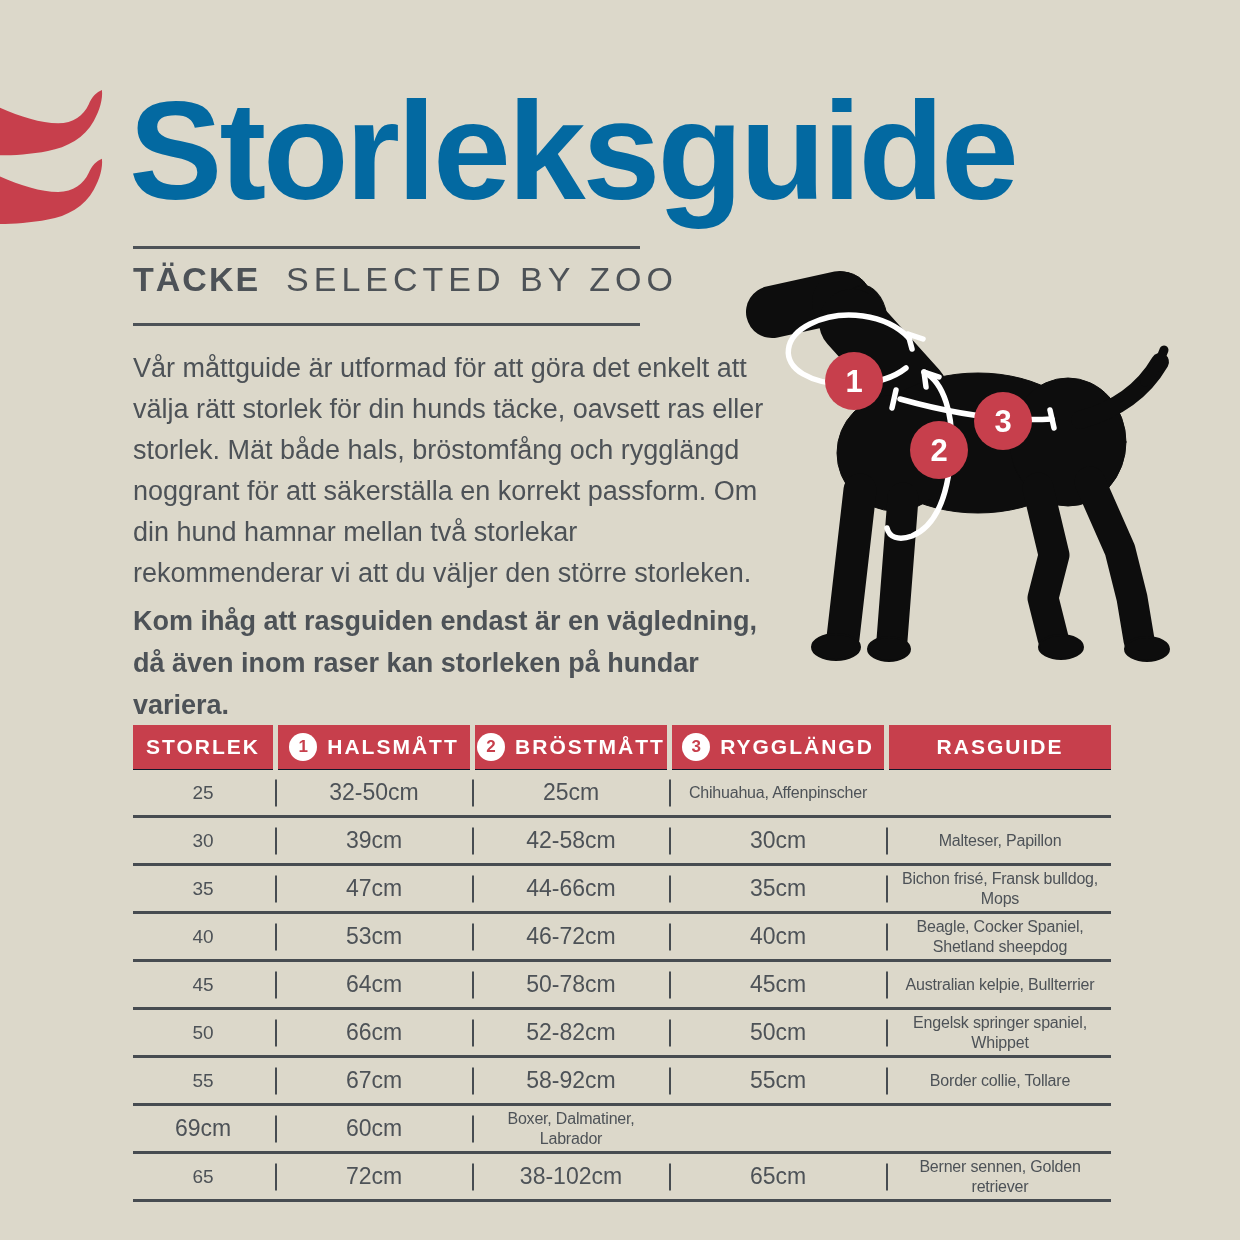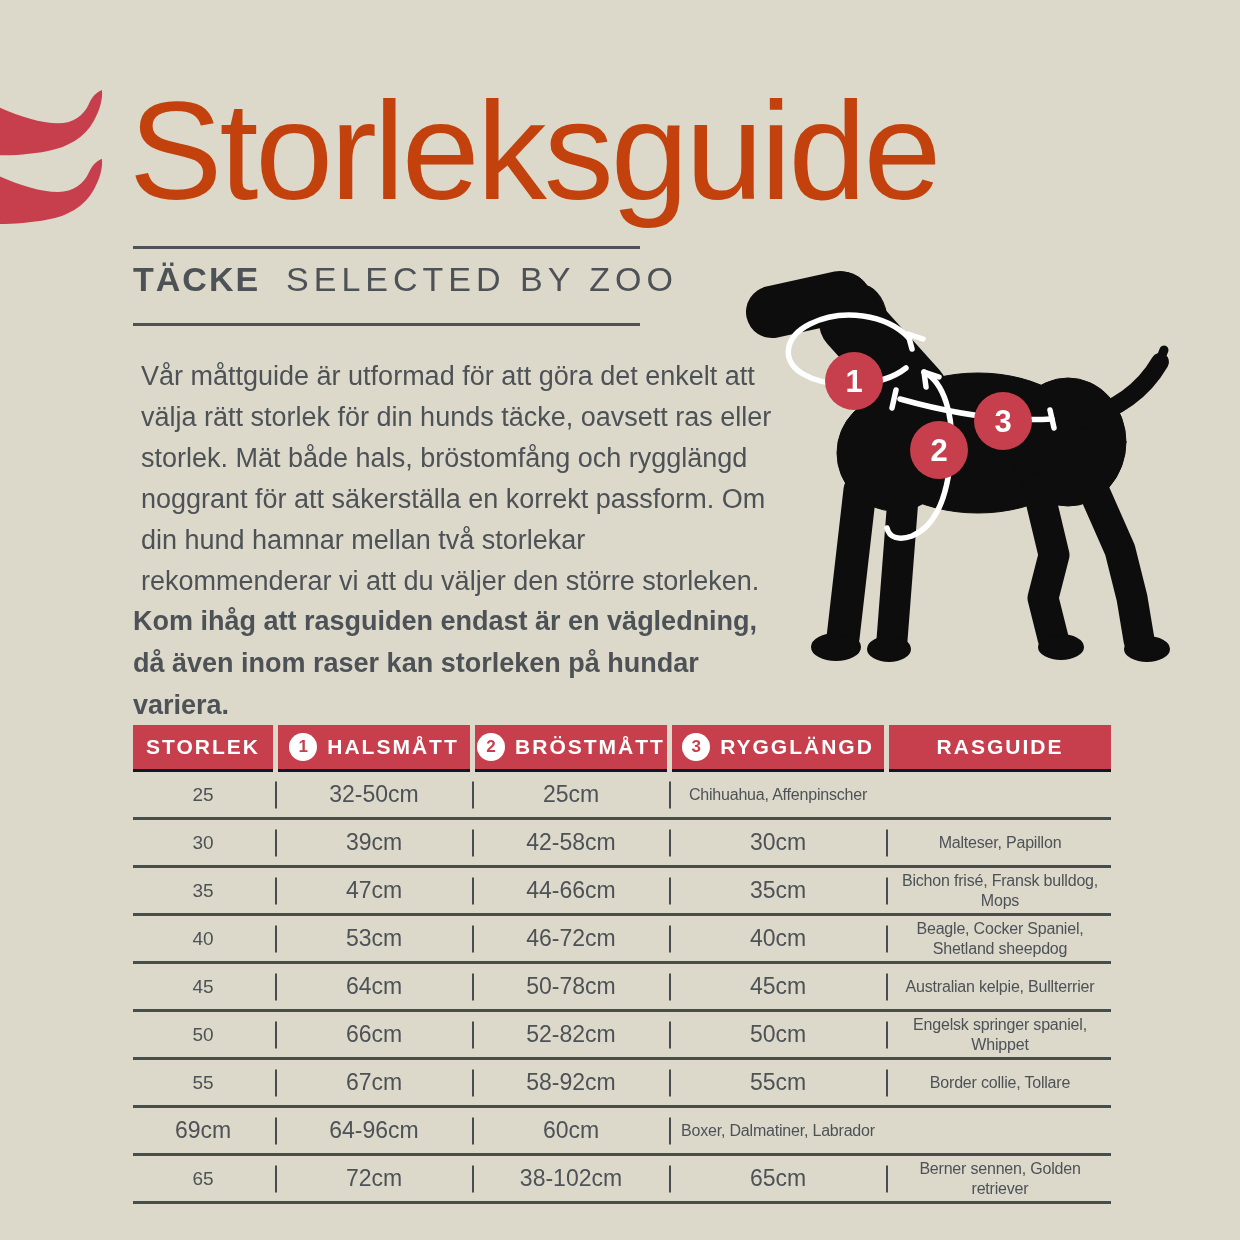--- a/index.html
+++ b/index.html
@@ -9,57 +9,57 @@
     background:#dcd8ca;
     overflow:hidden;
     font-family:"Liberation Sans", sans-serif;
     color:#4d5257;
   }
   
   .logo{position:absolute;left:0;top:90px;width:106px;height:134px;}
   
   .title{
     position:absolute;left:129px;top:70px;margin:0;
-    font-size:140px;font-weight:normal;letter-spacing:-3px;
-    color:#c2410c;white-space:nowrap;
+    font-size:140px;font-weight:bold;letter-spacing:-3px;
+    color:#0369a1;white-space:nowrap;
   }
   
   .subtitle{
     position:absolute;left:133px;top:246px;width:507px;
     border-top:3px solid #4d5257;border-bottom:3px solid #4d5257;
     padding:11px 0 24px 0;
     display:flex;align-items:center;
     white-space:nowrap;
   }
   .sub-brand{font-size:34px;font-weight:bold;letter-spacing:2px;}
   .sub-divider{width:2px;height:34px;background:#4d5257;margin:0 10px 0 16px;}
   .sub-rest{font-size:34px;font-weight:400;letter-spacing:5px;}
   
   .intro{
-    position:absolute;left:133px;top:348px;width:640px;margin:8px;
+    position:absolute;left:133px;top:348px;width:640px;margin:0;
     font-size:27px;line-height:41px;color:#4d5257;
   }
   .note{
     position:absolute;left:133px;top:600px;width:660px;margin:0;
     font-size:27px;line-height:42px;font-weight:bold;color:#4d5257;
   }
   
   .dog-wrap{position:absolute;left:740px;top:250px;width:460px;height:440px;}
   .dog-wrap svg{width:100%;height:100%;display:block;}
   
   .size-table{position:absolute;left:133px;top:725px;width:978px;}
   .thead,.trow{
     display:grid;
     grid-template-columns:140px 192px 192px 212px 222px;
     column-gap:5px;
   }
   .hcell{
     background:#c73f4c;color:#ffffff;height:44px;
     display:flex;align-items:center;justify-content:center;
-    border-bottom:3px solid #0f172a;
+    border-bottom:1px solid #0f172a;
   }
   .h-label{font-size:21px;font-weight:bold;letter-spacing:2px;white-space:nowrap;}
   .badge{
     width:28px;height:28px;border-radius:50%;background:#ffffff;color:#c73f4c;
     font-size:17px;font-weight:bold;
     display:flex;align-items:center;justify-content:center;
     margin-right:10px;flex:0 0 auto;
   }
   .trow{border-bottom:3px solid #474c51;}
   .cell{
@@ -208,21 +208,20 @@
     </div>
     <div class="trow">
       <div class="cell size">55</div>
       <div class="cell val">67cm</div>
       <div class="cell val">58-92cm</div>
       <div class="cell val">55cm</div>
       <div class="cell breeds">Border collie, Tollare</div>
     </div>
     <div class="trow">
       <div class="cell val">69cm</div>
-      <div class="cell val">64-96cm</div>
       <div class="cell val">60cm</div>
       <div class="cell breeds">Boxer, Dalmatiner, Labrador</div>
     </div>
     <div class="trow">
       <div class="cell size">65</div>
       <div class="cell val">72cm</div>
       <div class="cell val">38-102cm</div>
       <div class="cell val">65cm</div>
       <div class="cell breeds">Berner sennen, Golden retriever</div>
     </div>

